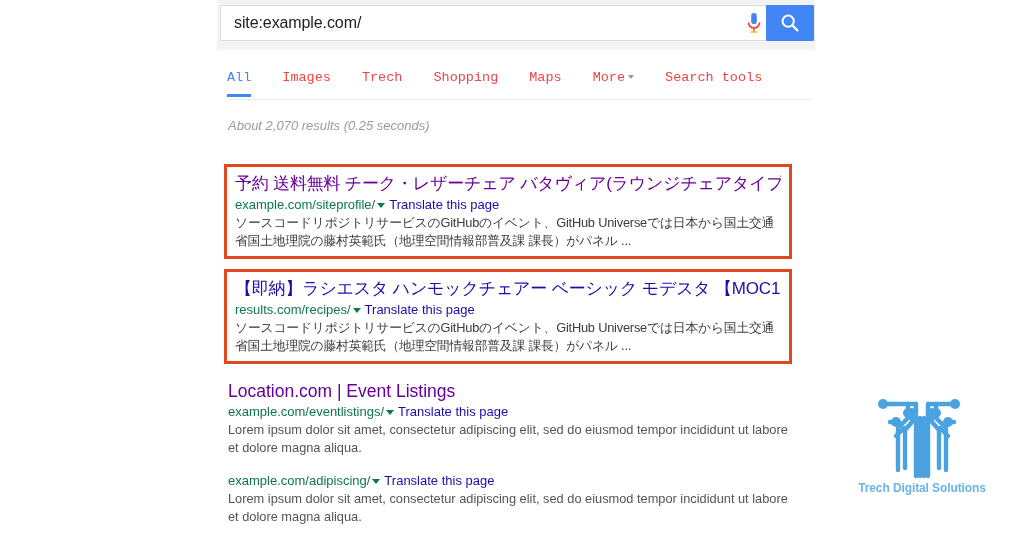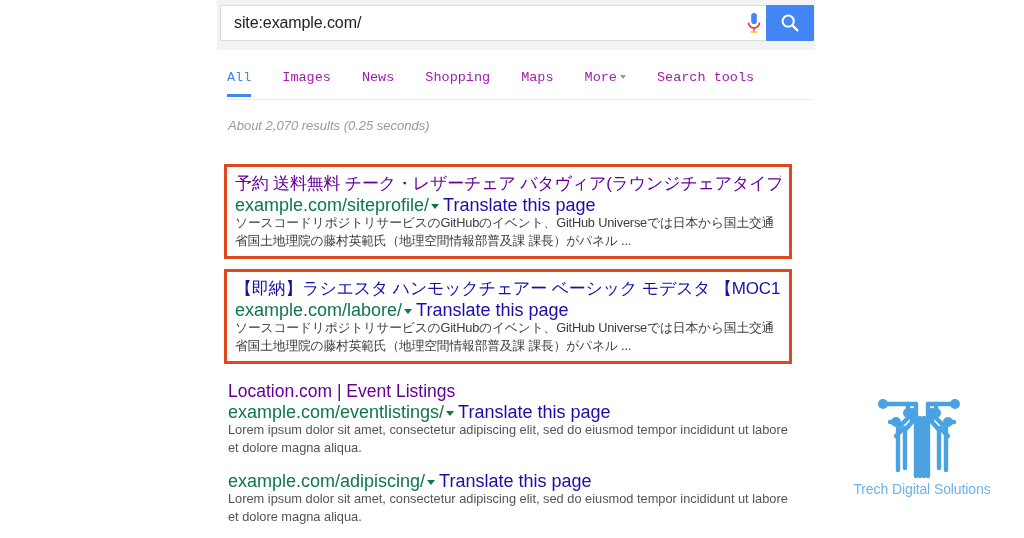--- a/index.html
+++ b/index.html
@@ -57,21 +57,21 @@
     position: absolute;
     left: 227px; top: 62px;
     width: 585px; height: 38px;
     border-bottom: 1px solid #ebebeb;
     display: flex;
     align-items: flex-start;
     font-family: Liberation Mono, monospace;
   }
   .tab {
     font-size: 13.5px;
-    color: #a21caf;
+    color: #ef4444;
     padding: 8px 0 0 0;
     margin-right: 31px;
     cursor: pointer;
     white-space: nowrap;
     position: relative;
   }
   .tab.active { color: #4285f4; }
   .tab.active::after {
     content: "";
     position: absolute;
@@ -118,21 +118,21 @@
     line-height: 22px;
     color: #1a0dab;
     white-space: nowrap;
     overflow: hidden;
     cursor: pointer;
   }
   .r-title.visited { color: #609; }
   .r-title.jp { font-size: 17px; letter-spacing: -0.2px; }
 
   .r-urlline {
-    font-size: 18px;
+    font-size: 13px;
     line-height: 18px;
     margin-top: 1px;
     white-space: nowrap;
   }
   .r-url { color: #0e774a; cursor: pointer; }
   .r-caret {
     display: inline-block;
     margin: 0 4px 0 2px;
     border-left: 4px solid transparent;
     border-right: 4px solid transparent;
@@ -151,22 +151,22 @@
 
   
   .logo {
     position: absolute;
     left: 852px; top: 392px;
     width: 140px; height: 112px;
     text-align: center;
   }
   .logo-mark { width: 140px; height: 88px; display: block; }
   .logo-text {
-    font-size: 14px;
-    font-weight: normal;
+    font-size: 12px;
+    font-weight: bold;
     color: #6cb3e8;
     letter-spacing: -0.1px;
     margin-top: 1px;
     white-space: nowrap;
   }
 </style>
 </head>
 <body>
 
 <div id="page">
@@ -193,21 +193,21 @@
   </div>
 
   <div class="nav">
     <div class="tab active">
       <span>All</span>
     </div>
     <div class="tab">
       <span>Images</span>
     </div>
     <div class="tab">
-      <span>News</span>
+      <span>Trech</span>
     </div>
     <div class="tab">
       <span>Shopping</span>
     </div>
     <div class="tab">
       <span>Maps</span>
     </div>
     <div class="tab">
       <span>More</span><span class="caret"></span>
     </div>
@@ -224,21 +224,21 @@
       <div class="r-title visited jp">予約 送料無料 チーク・レザーチェア バタヴィア(ラウンジチェアタイプ ...</div>
       <div class="r-urlline">
         <span class="r-url">example.com/siteprofile/</span><span class="r-caret"></span><span class="r-translate">Translate this page</span>
       </div>
       <div class="r-snippet jp">ソースコードリポジトリサービスのGitHubのイベント、GitHub Universeでは日本から国土交通省国土地理院の藤村英範氏（地理空間情報部普及課 課長）がパネル ...</div>
     </div>
 
     <div class="result boxed">
       <div class="r-title jp">【即納】ラシエスタ ハンモックチェアー ベーシック モデスタ 【MOC1...</div>
       <div class="r-urlline">
-        <span class="r-url">example.com/labore/</span><span class="r-caret"></span><span class="r-translate">Translate this page</span>
+        <span class="r-url">results.com/recipes/</span><span class="r-caret"></span><span class="r-translate">Translate this page</span>
       </div>
       <div class="r-snippet jp">ソースコードリポジトリサービスのGitHubのイベント、GitHub Universeでは日本から国土交通省国土地理院の藤村英範氏（地理空間情報部普及課 課長）がパネル ...</div>
     </div>
 
     <div class="result plain">
       <div class="r-title visited">Location.com | Event Listings</div>
       <div class="r-urlline">
         <span class="r-url">example.com/eventlistings/</span><span class="r-caret"></span><span class="r-translate">Translate this page</span>
       </div>
       <div class="r-snippet">Lorem ipsum dolor sit amet, consectetur adipiscing elit, sed do eiusmod tempor incididunt ut labore et dolore magna aliqua.</div>

